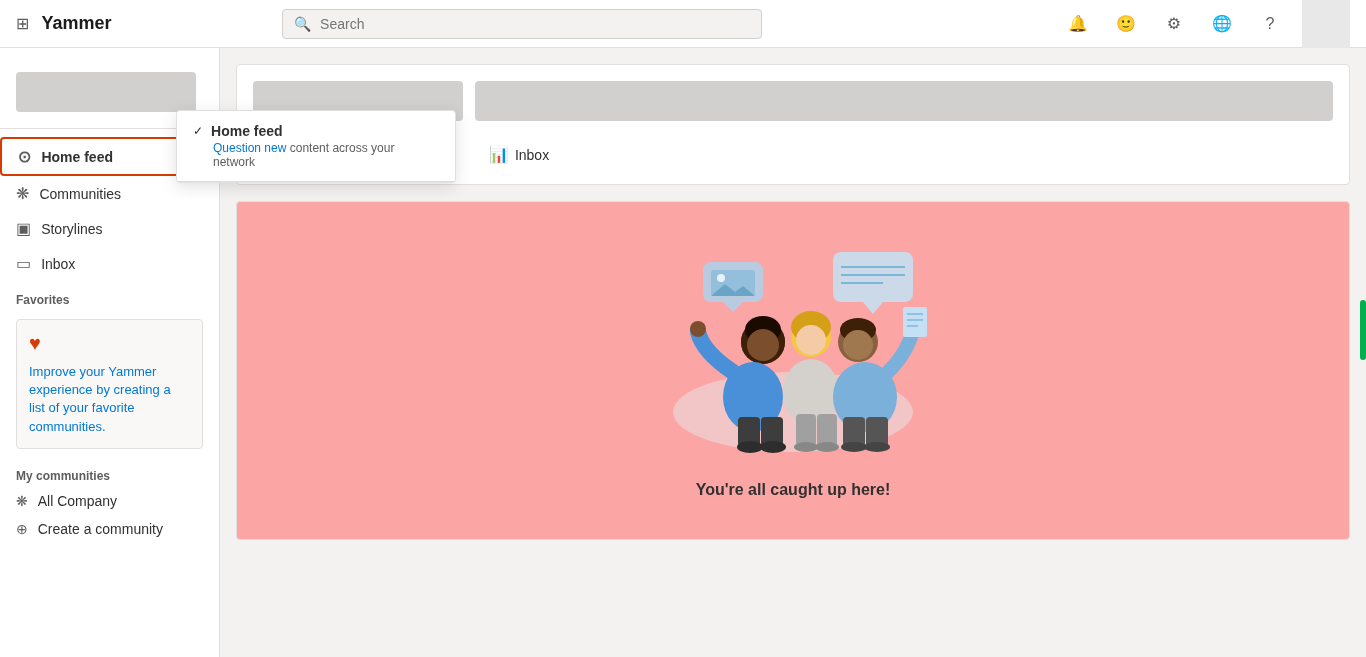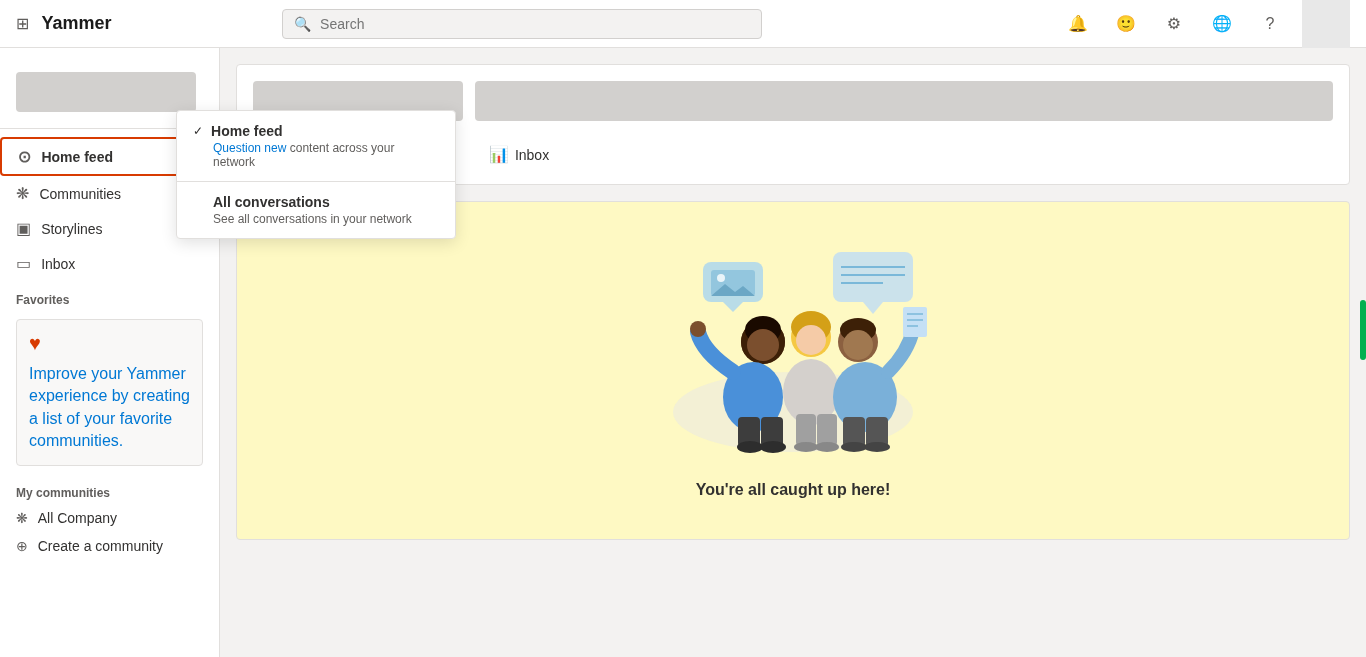--- a/index.html
+++ b/index.html
@@ -58,21 +58,21 @@
 
     .sidebar-section-title {
       font-size: 12px; font-weight: 600; color: #605e5c;
       padding: 12px 16px 4px; text-transform: none;
     }
     .favorites-card {
       margin: 8px 16px; background: #f9f8f7; border: 1px solid #e1dfdd;
       border-radius: 4px; padding: 12px;
     }
     .heart-icon { color: #d83b01; font-size: 20px; margin-bottom: 8px; }
-    .favorites-text { font-size: 16px; color: #605e5c; line-height: 1.4; }
+    .favorites-text { font-size: 13px; color: #605e5c; line-height: 1.4; }
     .favorites-text a { color: #0078d4; text-decoration: none; }
 
     .community-item {
       display: flex; align-items: center; gap: 10px;
       padding: 6px 16px; cursor: pointer; font-size: 14px; color: #323130;
     }
     .community-icon { color: #605e5c; font-size: 14px; }
 
     
     .main { flex: 1; overflow-y: auto; padding: 16px; background: #f3f2f1; }
@@ -90,21 +90,21 @@
       color: #323130; font-size: 14px; background: transparent; border: none;
       padding: 4px 8px; border-radius: 4px;
     }
     .action-icon { font-size: 16px; }
     .action-icon.question { color: #0078d4; }
     .action-icon.praise { color: #b4009e; }
     .action-icon.poll { color: #107c10; }
 
     
     .feed-empty {
-      background: #fef9c3; border-radius: 4px; border: 1px solid #e1dfdd;
+      background: #fca5a5; border-radius: 4px; border: 1px solid #e1dfdd;
       display: flex; flex-direction: column; align-items: center;
       padding: 40px 20px 40px;
     }
     .illustration { margin-bottom: 16px; }
     .caught-up-text { font-weight: 700; font-size: 16px; color: #323130; }
 
     
     .dropdown-overlay {
       position: fixed; top: 110px; left: 176px; z-index: 200;
       background: #fff; border: 1px solid #e1dfdd; border-radius: 4px;
@@ -303,22 +303,15 @@
   <div class="dropdown-item">
     <div class="dropdown-item-header">
       <span class="check-icon">✓</span>
       <span class="dropdown-item-title">Home feed</span>
     </div>
     <div class="dropdown-item-subtitle">
       <span style="color:#0078d4;">Question new</span><span> content across your network</span>
     </div>
   </div>
   <hr class="dropdown-divider">
-  <div class="dropdown-item">
-    <div class="dropdown-item-header">
-      <span style="width:12px;display:inline-block;"></span>
-      <span class="dropdown-item-title">All conversations</span>
-    </div>
-    <div class="dropdown-item-subtitle">See all conversations in your network</div>
-  </div>
 </div>
 
 <div class="right-accent"></div>
 
 </body></html>

